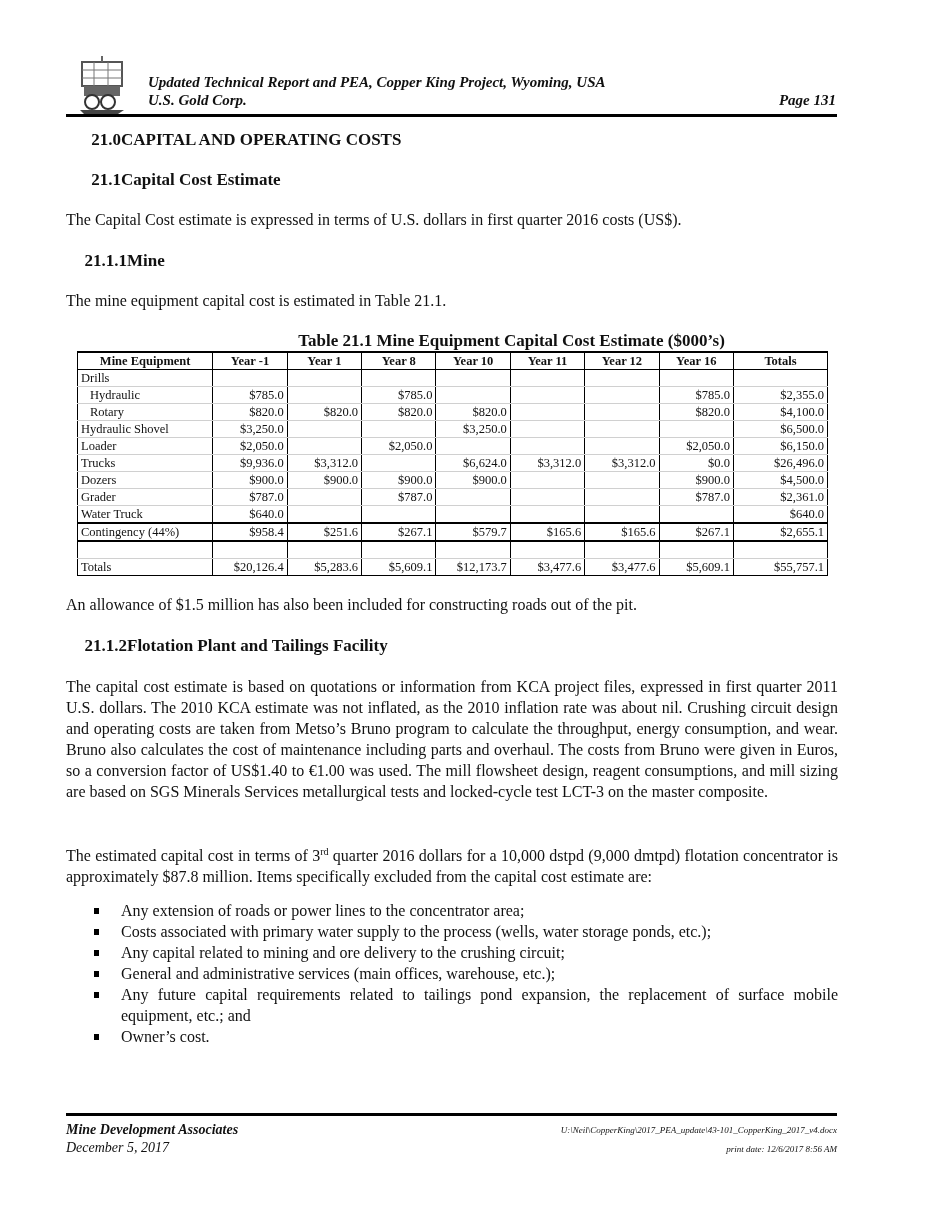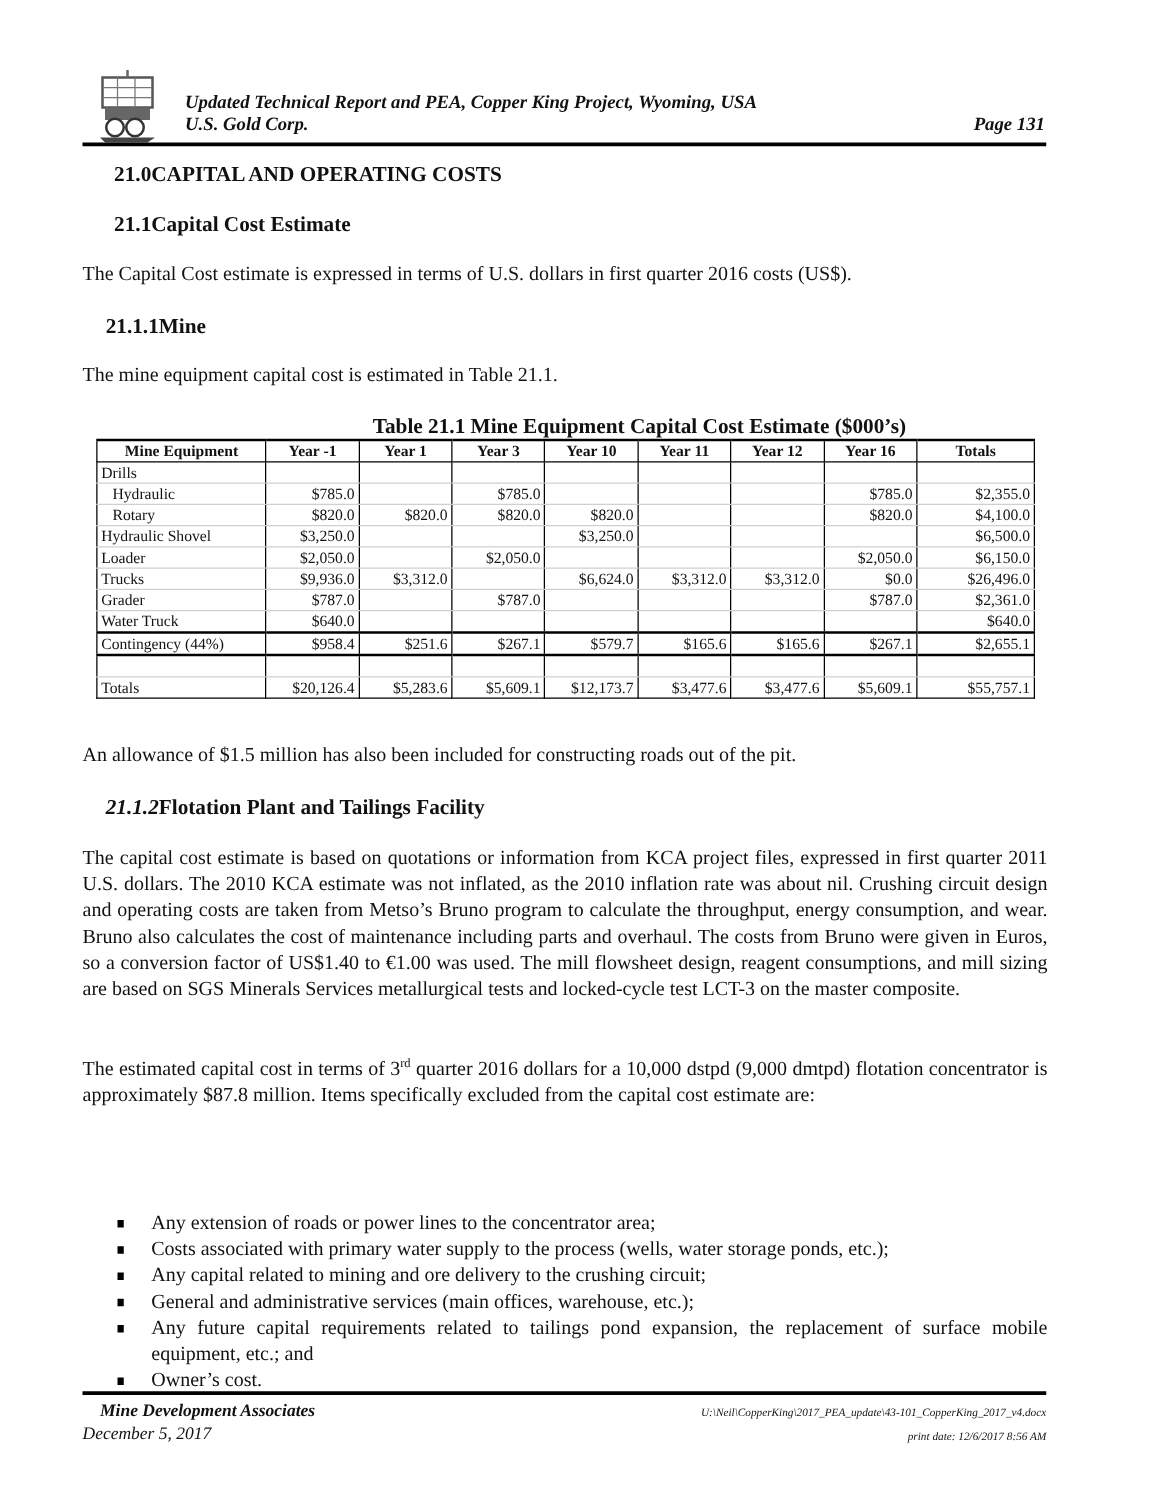--- a/index.html
+++ b/index.html
@@ -27,27 +27,27 @@
   table.cost td { border-bottom: 1px solid #d0d0d0; text-align: right; }
   table.cost td.lbl { text-align: left; }
   table.cost td.lbl.indent { padding-left: 12px; margin-top: 24px; }
   table.cost tr.cont td { border-top: 2px solid #000; border-bottom: 2px solid #000; }
   table.cost tr.total td { border-bottom: 1px solid #000; }
   table.cost col.c0 { width: 131px; }
   table.cost col.cy { width: 72px; }
   table.cost col.ct { width: 91px; }
 
   
-  ul.bul { position: absolute; left: 90px; top: 968px; width: 748px; margin: 0; padding: 0; list-style: none; font-size: 16px; line-height: 21px; }
+  ul.bul { position: absolute; left: 90px; top: 900px; width: 748px; margin: 0; padding: 0; list-style: none; font-size: 16px; line-height: 21px; }
   ul.bul li { position: relative; padding-left: 31px; text-align: justify; }
   ul.bul li .mk { position: absolute; left: 4px; top: 8px; width: 5px; height: 6px; background: #000; }
 
   
   .ftr-rule { position: absolute; left: 66px; top: 1113px; width: 771px; height: 3px; background: #000; }
-  .ftr-left1 { position: absolute; left: 80px; top: 1121px; font-size: 14px; font-style: italic; font-weight: bold; line-height: 18px; }
+  .ftr-left1 { position: absolute; left: 66px; top: 1121px; font-size: 14px; font-style: italic; font-weight: bold; line-height: 18px; }
   .ftr-left2 { position: absolute; left: 66px; top: 1139px; font-size: 14px; font-style: italic; font-weight: normal; line-height: 18px; }
   .ftr-right1 { position: absolute; right: 98px; top: 1124px; font-size: 9px; font-style: italic; line-height: 12px; }
   .ftr-right2 { position: absolute; right: 98px; top: 1143px; font-size: 9px; font-style: italic; line-height: 12px; }
 </style>
 </head>
 <body>
 
 <div class="page">
 
   <div class="logo">
@@ -94,21 +94,21 @@
         <col class="cy">
         <col class="cy">
         <col class="cy">
         <col class="ct">
     </colgroup>
     <thead>
       <tr>
         <th>Mine Equipment</th>
         <th>Year -1</th>
         <th>Year 1</th>
-        <th>Year 3</th>
+        <th>Year 8</th>
         <th>Year 10</th>
         <th>Year 11</th>
         <th>Year 12</th>
         <th>Year 16</th>
         <th>Totals</th>
       </tr>
     </thead>
     <tbody id="tbody">
         <tr>
           <td class="lbl">Drills</td>
@@ -168,20 +168,31 @@
         <tr>
           <td class="lbl">Trucks</td>
           <td>$9,936.0</td>
           <td>$3,312.0</td>
           <td></td>
           <td>$6,624.0</td>
           <td>$3,312.0</td>
           <td>$3,312.0</td>
           <td>$0.0</td>
           <td>$26,496.0</td>
+        </tr>
+        <tr>
+          <td class="lbl">Dozers</td>
+          <td>$900.0</td>
+          <td>$900.0</td>
+          <td>$900.0</td>
+          <td>$900.0</td>
+          <td></td>
+          <td></td>
+          <td>$900.0</td>
+          <td>$4,500.0</td>
         </tr>
         <tr>
           <td class="lbl">Grader</td>
           <td>$787.0</td>
           <td></td>
           <td>$787.0</td>
           <td></td>
           <td></td>
           <td></td>
           <td>$787.0</td>
@@ -230,21 +241,21 @@
           <td>$3,477.6</td>
           <td>$5,609.1</td>
           <td>$55,757.1</td>
         </tr>
       </tbody>
   </table>
 
   <div class="p" style="top:594px;">An allowance of $1.5 million has also been included for constructing roads out of the pit.</div>
 
   <div class="h" style="top:636px;">
-    <span class="num" style="width:61px;font-style:italic;">21.1.2</span><span>Flotation Plant and Tailings Facility</span>
+    <span class="num" style="width:61px;">21.1.2</span><span>Flotation Plant and Tailings Facility</span>
   </div>
   <div class="p" style="top:676px;">The capital cost estimate is based on quotations or information from KCA project files, expressed in first quarter 2011 U.S. dollars.  The 2010 KCA estimate was not inflated, as the 2010 inflation rate was about nil.  Crushing circuit design and operating costs are taken from Metso’s Bruno program to calculate the throughput, energy consumption, and wear.  Bruno also calculates the cost of maintenance including parts and overhaul.  The costs from Bruno were given in Euros, so a conversion factor of US$1.40 to €1.00 was used.  The mill flowsheet design, reagent consumptions, and mill sizing are based on SGS Minerals Services metallurgical tests and locked-cycle test LCT-3 on the master composite.</div>
   <div class="p" style="top:845px;"><span>The estimated capital cost in terms of 3</span><sup style="font-size:10px;line-height:0;">rd</sup><span> quarter 2016 dollars for a 10,000 dstpd (9,000 dmtpd) flotation concentrator is approximately $87.8 million.  Items specifically excluded from the capital cost estimate are:</span></div>
 
   <ul class="bul" id="bullets">
       <li><span class="mk"></span><span>Any extension of roads or power lines to the concentrator area;</span></li>
       <li><span class="mk"></span><span>Costs associated with primary water supply to the process (wells, water storage ponds, etc.);</span></li>
       <li><span class="mk"></span><span>Any capital related to mining and ore delivery to the crushing circuit;</span></li>
       <li><span class="mk"></span><span>General and administrative services (main offices, warehouse, etc.);</span></li>
       <li><span class="mk"></span><span>Any future capital requirements related to tailings pond expansion, the replacement of surface mobile equipment, etc.; and</span></li>

